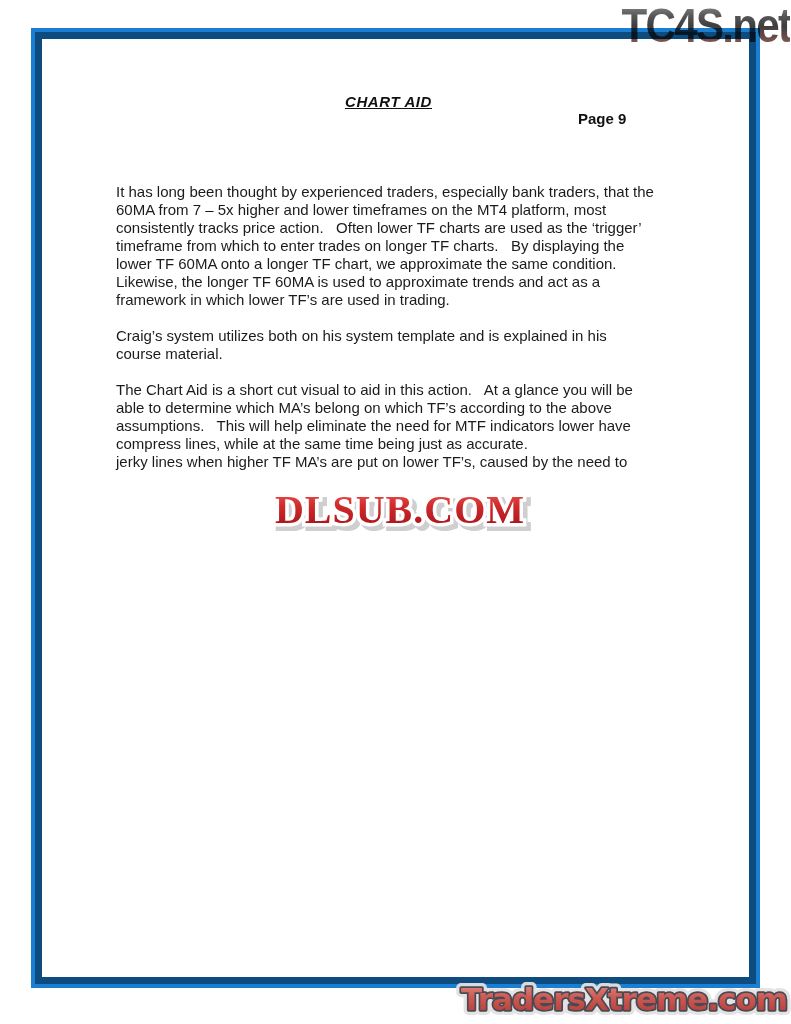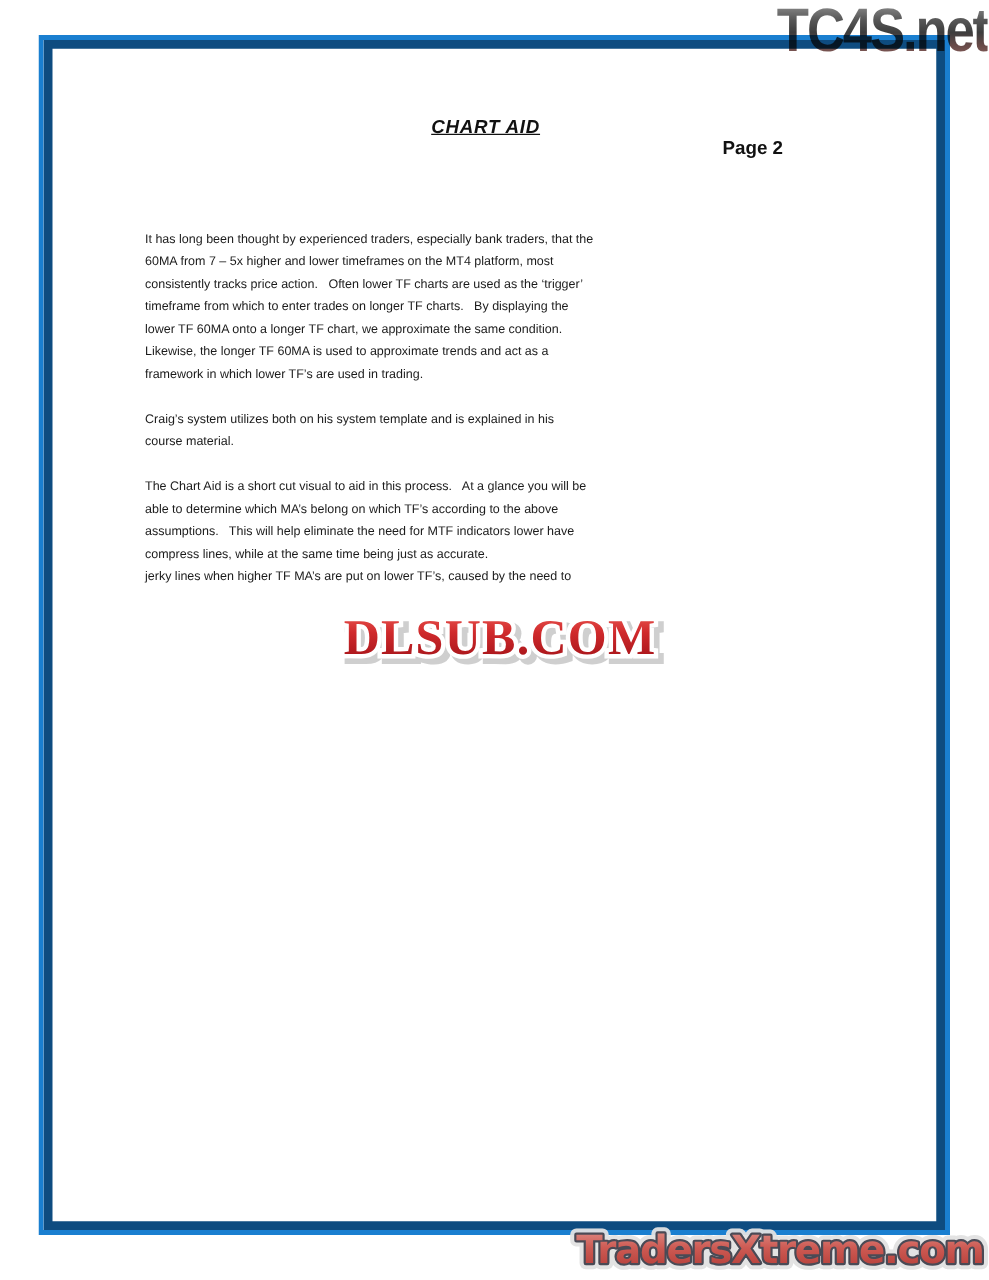--- a/index.html
+++ b/index.html
@@ -36,57 +36,57 @@
     font-size:15px;font-weight:bold;font-style:italic;
     letter-spacing:.6px;color:#111;
   }
   .doc-title span{text-decoration:underline;}
   .page-label{
     position:absolute;left:578px;top:110px;z-index:2;
     font-size:15px;font-weight:bold;color:#111;
   }
   .body-text{
     position:absolute;left:116px;top:183px;width:575px;z-index:2;
-    font-size:10px;line-height:18px;color:#1b1b1b;
+    font-size:15px;line-height:18px;color:#1b1b1b;
   }
   .para{margin:0 0 18px 0;}
   .bodyline{white-space:pre-wrap;}
 
   
   .dlsub-svg{position:absolute;left:248px;top:476px;z-index:2;}
   .traders-svg{position:absolute;left:450px;top:974px;z-index:3;}
 </style>
 </head>
 <body>
 
 <div class="frame">
   <div class="frame-inner"></div>
 </div>
 
 <div class="tc4s">TC4S.net</div>
 
 <div class="doc-title"><span>CHART AID</span></div>
-<div class="page-label">Page 2</div>
+<div class="page-label">Page 9</div>
 
 <div class="body-text">
   <div class="para">
     <div class="bodyline">It has long been thought by experienced traders, especially bank traders, that the</div>
     <div class="bodyline">60MA from 7 – 5x higher and lower timeframes on the MT4 platform, most</div>
     <div class="bodyline">consistently tracks price action.   Often lower TF charts are used as the ‘trigger’</div>
     <div class="bodyline">timeframe from which to enter trades on longer TF charts.   By displaying the</div>
     <div class="bodyline">lower TF 60MA onto a longer TF chart, we approximate the same condition.</div>
     <div class="bodyline">Likewise, the longer TF 60MA is used to approximate trends and act as a</div>
     <div class="bodyline">framework in which lower TF’s are used in trading.</div>
   </div>
   <div class="para">
     <div class="bodyline">Craig’s system utilizes both on his system template and is explained in his</div>
     <div class="bodyline">course material.</div>
   </div>
   <div class="para">
-    <div class="bodyline">The Chart Aid is a short cut visual to aid in this process.   At a glance you will be</div>
+    <div class="bodyline">The Chart Aid is a short cut visual to aid in this action.   At a glance you will be</div>
     <div class="bodyline">able to determine which MA’s belong on which TF’s according to the above</div>
     <div class="bodyline">assumptions.   This will help eliminate the need for MTF indicators lower have</div>
     <div class="bodyline">compress lines, while at the same time being just as accurate.</div>
     <div class="bodyline">jerky lines when higher TF MA’s are put on lower TF’s, caused by the need to</div>
   </div>
 </div>
 
 <svg class="dlsub-svg" width="304" height="64" viewBox="0 0 304 64">
   <defs>
     <linearGradient id="dlsubRed" x1="0" y1="0" x2="0" y2="1">

